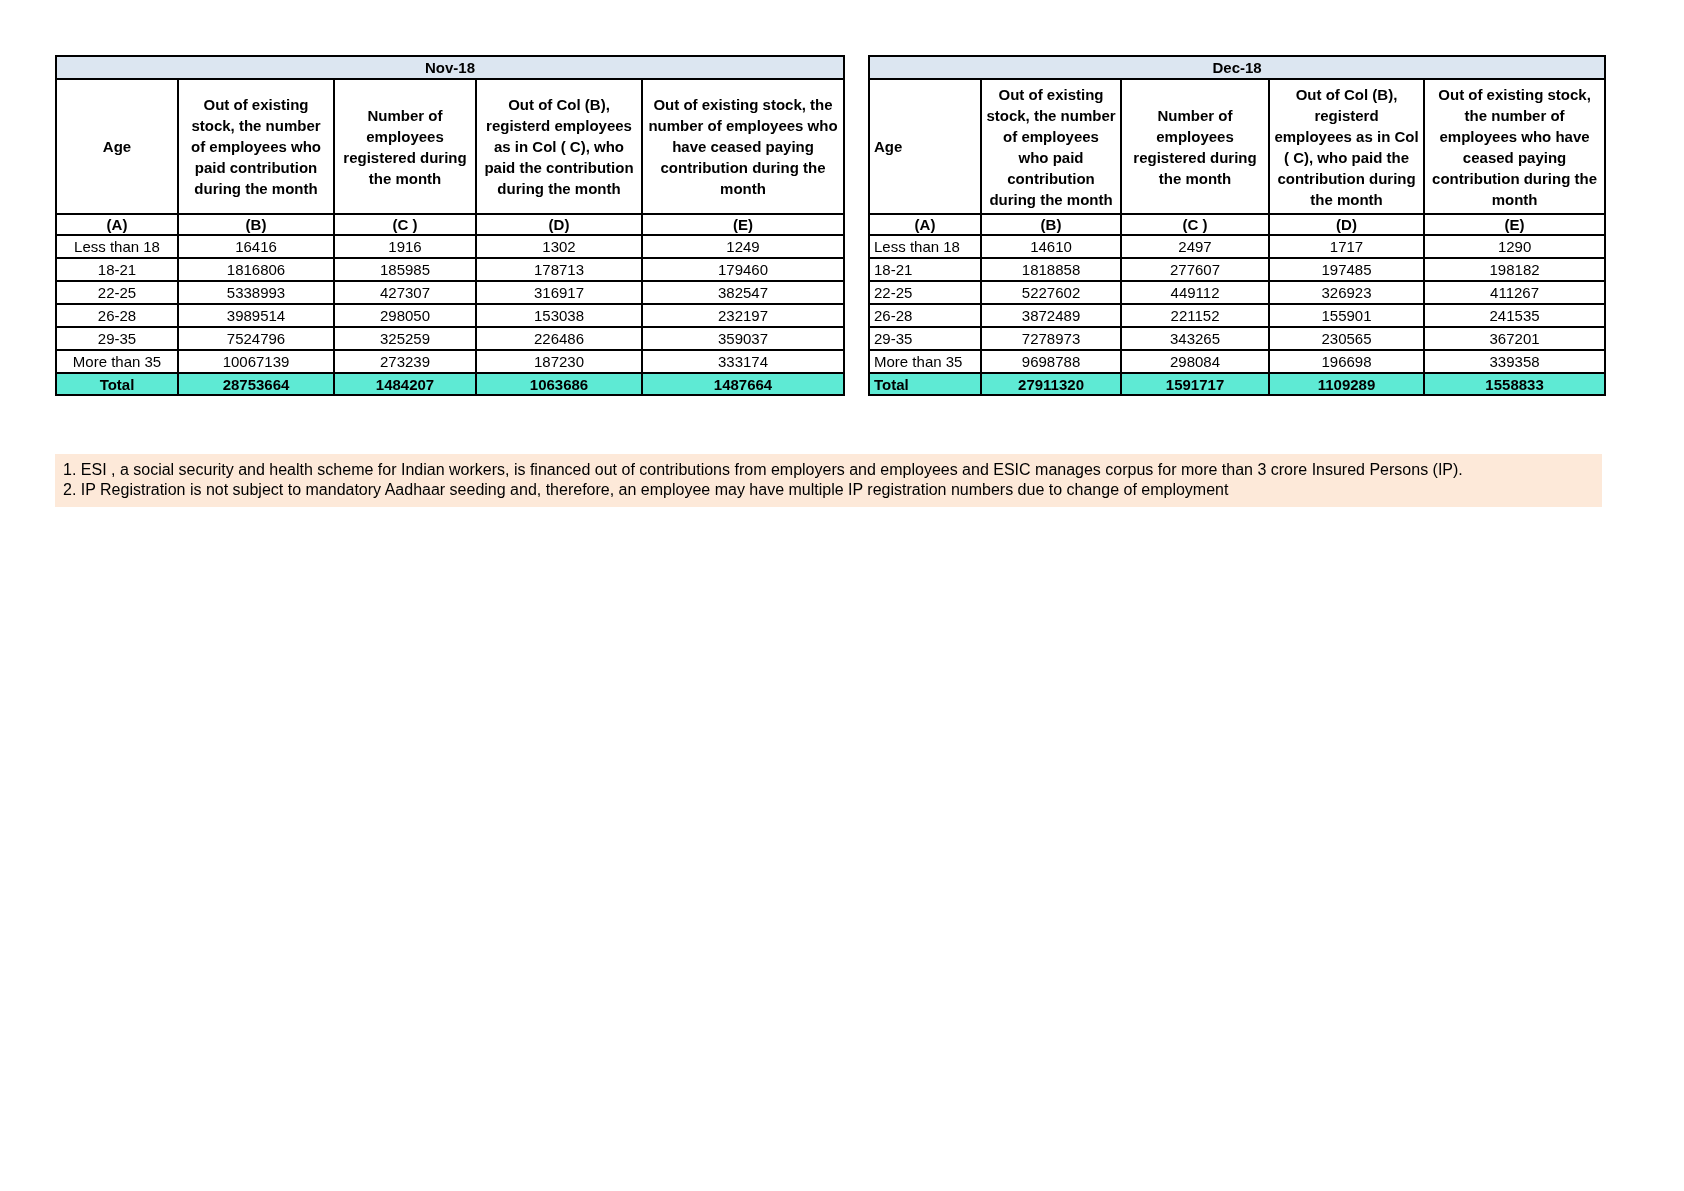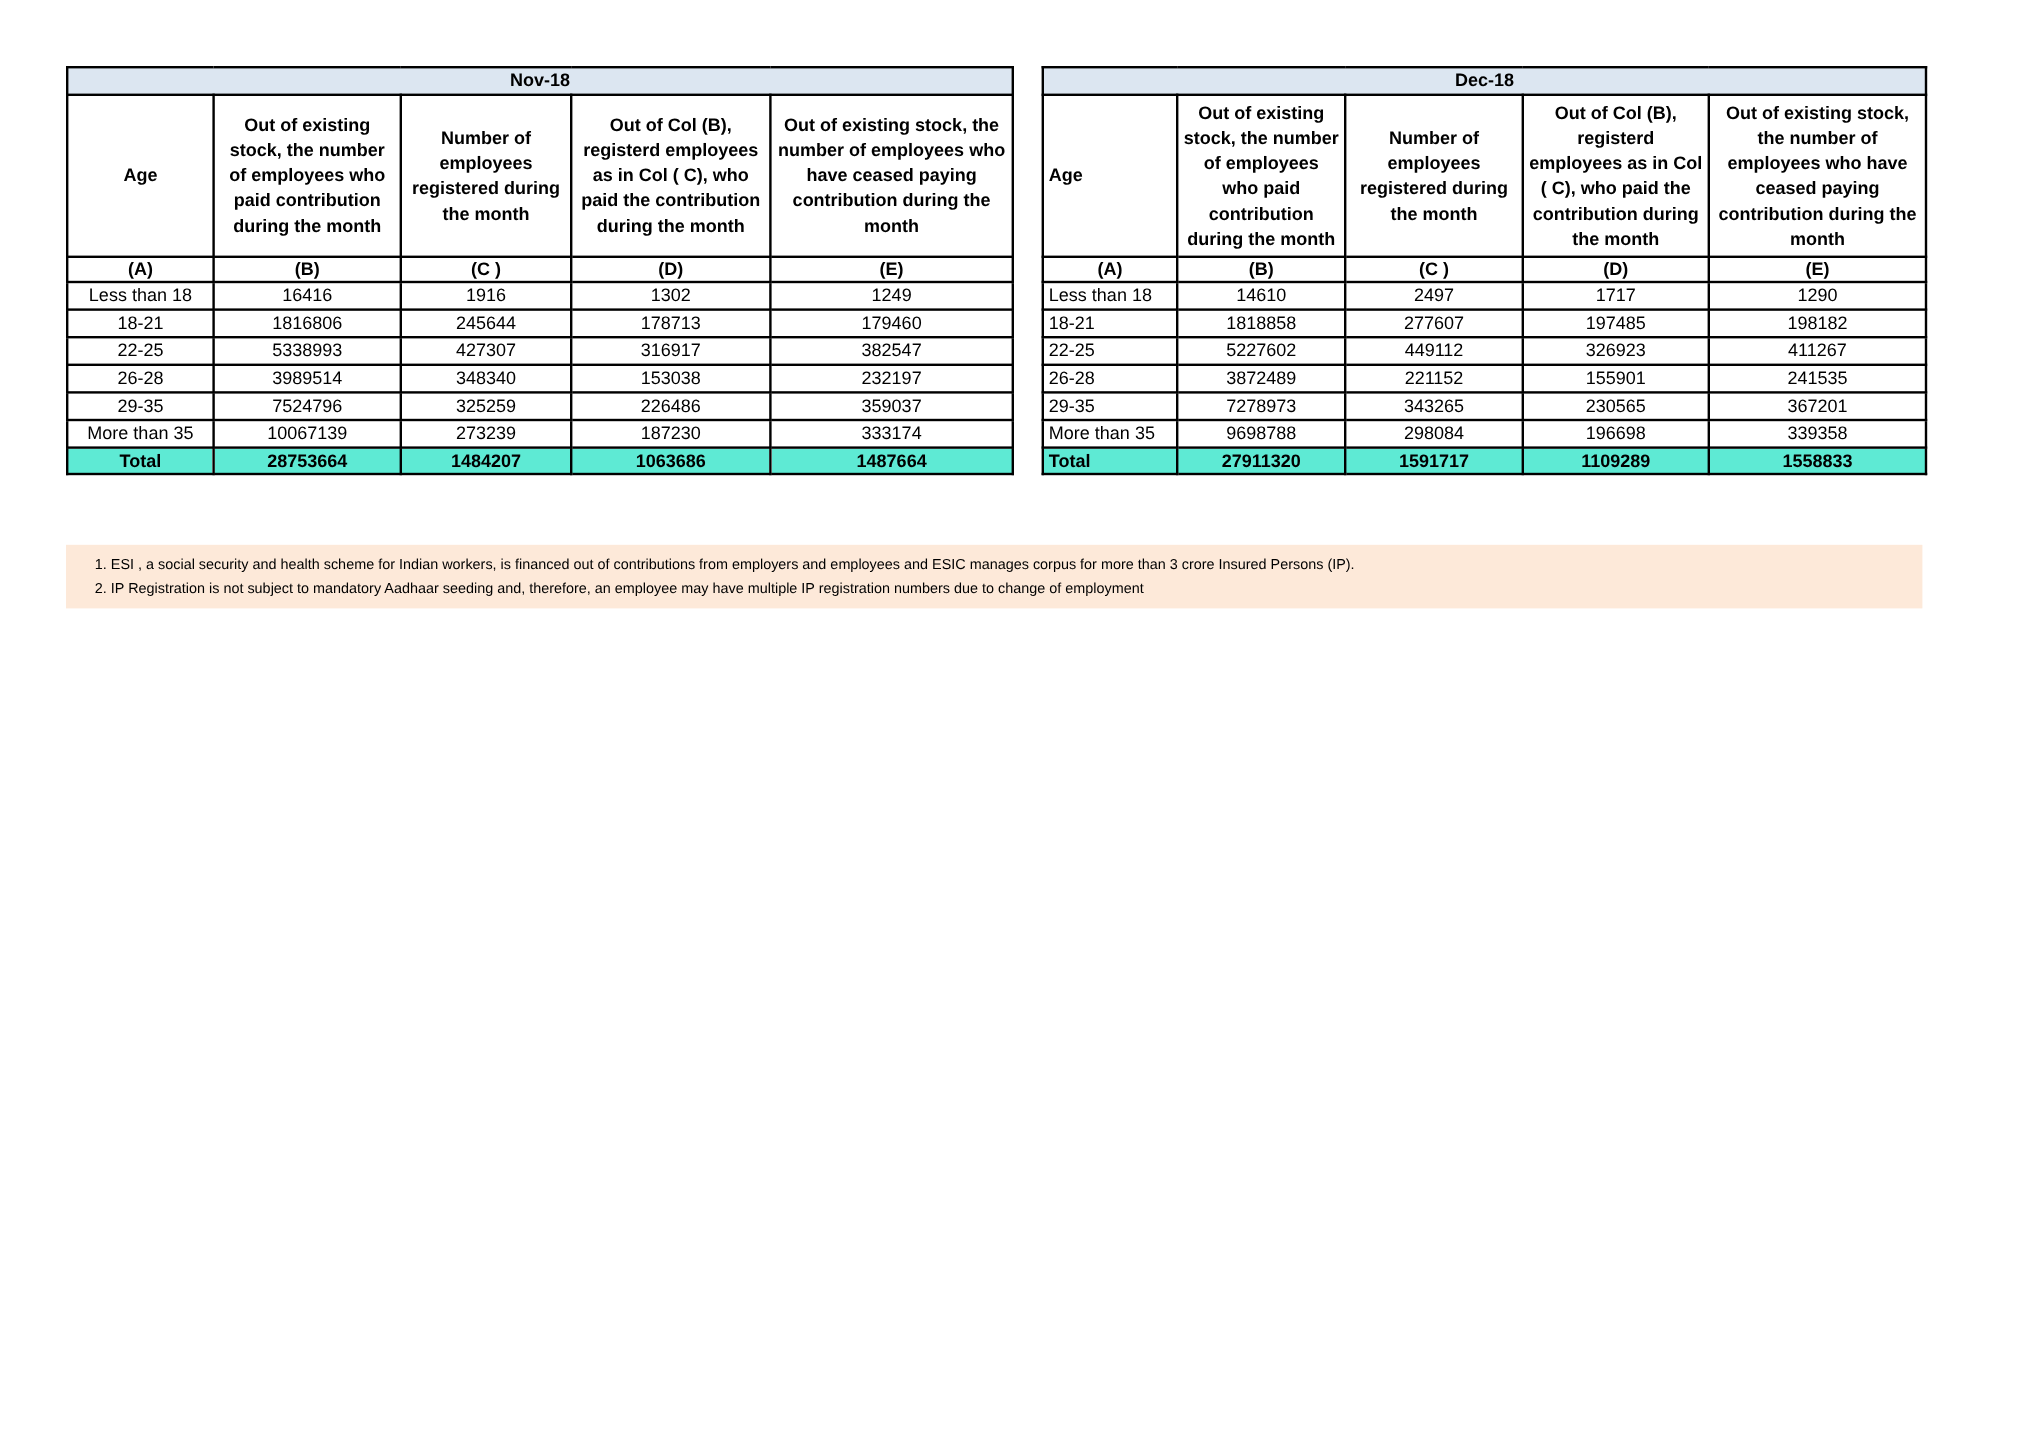--- a/index.html
+++ b/index.html
@@ -74,22 +74,22 @@
   
   .dec-table tr.head-row th.age-head,
   .dec-table tr.data-row td:first-child,
   .dec-table tr.total-row td:first-child {
     text-align: left;
   }
   .notes {
     margin-top: 58px;
     width: 1547px;
     background: #fde9d9;
-    padding: 6px 8px 7px 24px;
-    font-size: 12px;
+    padding: 6px 8px 7px 8px;
+    font-size: 16px;
     line-height: 20px;
   }
 </style>
 </head>
 <body>
 
 <div class="page">
   <div class="content">
 
     <div class="tables-row">
@@ -125,35 +125,35 @@
             <tr class="data-row">
               <td>Less than 18</td>
               <td>16416</td>
               <td>1916</td>
               <td>1302</td>
               <td>1249</td>
             </tr>
             <tr class="data-row">
               <td>18-21</td>
               <td>1816806</td>
-              <td>245644</td>
+              <td>185985</td>
               <td>178713</td>
               <td>179460</td>
             </tr>
             <tr class="data-row">
               <td>22-25</td>
               <td>5338993</td>
               <td>427307</td>
               <td>316917</td>
               <td>382547</td>
             </tr>
             <tr class="data-row">
               <td>26-28</td>
               <td>3989514</td>
-              <td>348340</td>
+              <td>298050</td>
               <td>153038</td>
               <td>232197</td>
             </tr>
             <tr class="data-row">
               <td>29-35</td>
               <td>7524796</td>
               <td>325259</td>
               <td>226486</td>
               <td>359037</td>
             </tr>

